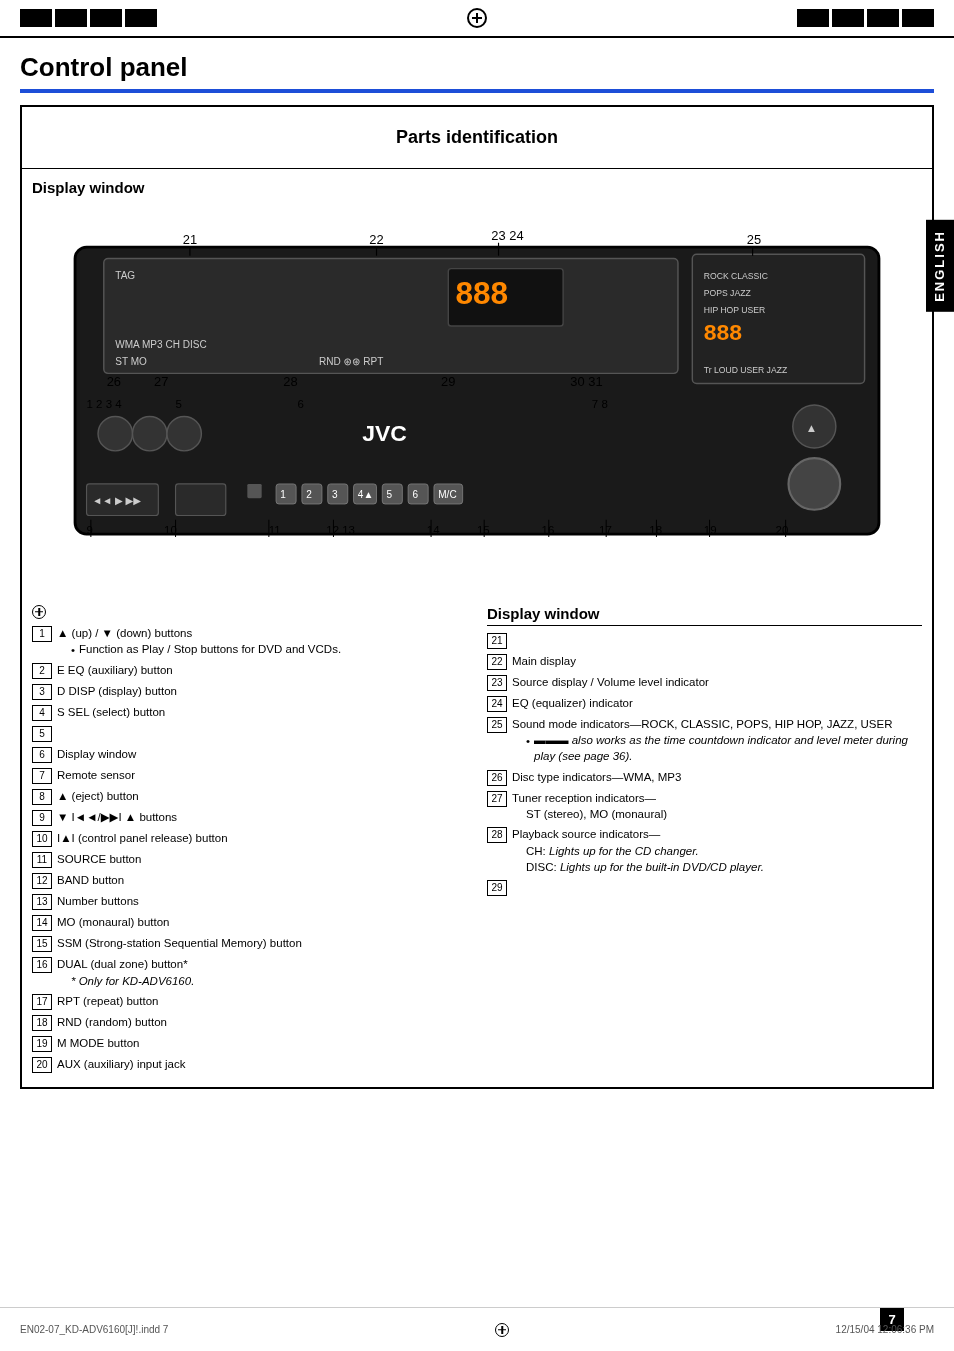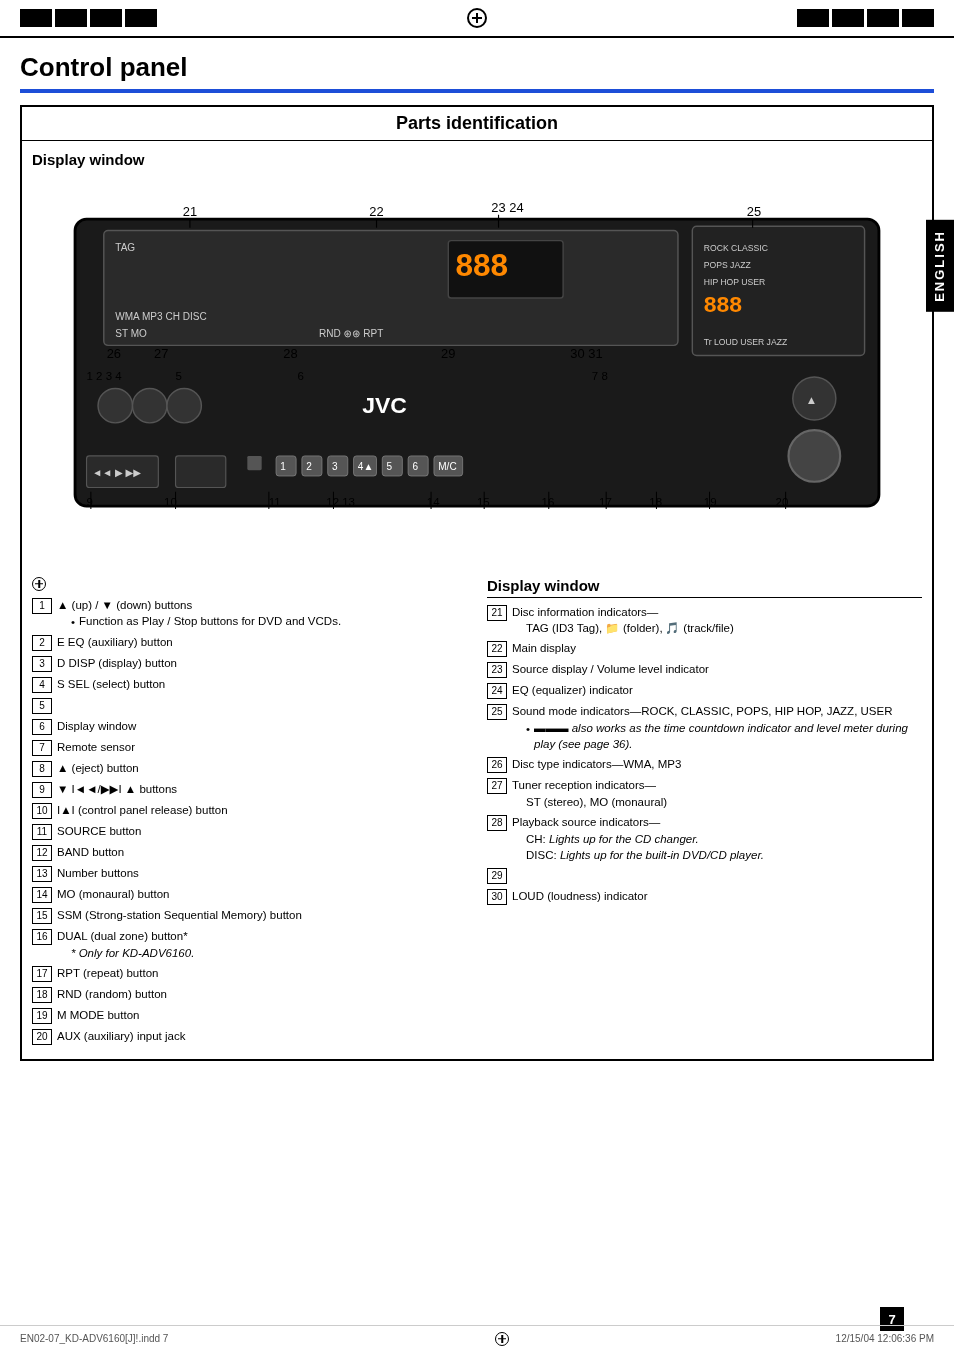--- a/index.html
+++ b/index.html
@@ -81,21 +81,21 @@
     
     .parts-id-box {
       border: 2px solid #000;
       margin-bottom: 16px;
       position: relative;
     }
     .parts-id-title {
       text-align: center;
       font-size: 18px;
       font-weight: bold;
-      padding: 6px;
+      padding: 20px;
       border-bottom: 1px solid #000;
     }
 
     
     .display-window-section {
       padding: 10px;
     }
     .display-window-title {
       font-size: 15px;
       font-weight: bold;
@@ -208,21 +208,21 @@
       font-weight: bold;
       font-size: 13px;
     }
 
     
     .bottom-bar {
       position: absolute;
       bottom: 0;
       left: 0;
       right: 0;
-      height: 26px;
+      height: 44px;
       display: flex;
       align-items: center;
       padding: 0 20px;
       border-top: 1px solid #ccc;
       font-size: 10px;
       color: #555;
       justify-content: space-between;
     }
 
     .crosshair-sm {
@@ -508,24 +508,20 @@
             <span class="desc-num">20</span>
             <span class="desc-text">AUX (auxiliary) input jack</span>
           </div>
         </div>
 
         <div class="desc-right">
           <div class="section-header-right">Display window</div>
 
           <div class="desc-item">
             <span class="desc-num">21</span>
-            <div>
-              <span class="desc-text">Disc information indicators—</span>
-              <div class="desc-sub"><span class="desc-text">TAG (ID3 Tag), 📁 (folder), 🎵 (track/file)</span></div>
-            </div>
           </div>
 
           <div class="desc-item">
             <span class="desc-num">22</span>
             <span class="desc-text">Main display</span>
           </div>
 
           <div class="desc-item">
             <span class="desc-num">23</span>
             <span class="desc-text">Source display / Volume level indicator</span>
@@ -570,24 +566,20 @@
                 <span class="desc-text">CH: <em>Lights up for the CD changer.</em></span><br>
                 <span class="desc-text">DISC: <em>Lights up for the built-in DVD/CD player.</em></span>
               </div>
             </div>
           </div>
 
           <div class="desc-item">
             <span class="desc-num">29</span>
           </div>
 
-          <div class="desc-item">
-            <span class="desc-num">30</span>
-            <span class="desc-text">LOUD (loudness) indicator</span>
-          </div>
 
 
         </div>
       </div>
     </div>
   </div>
 
   <div style="display:flex; justify-content:flex-end; margin-top:10px;">
     <div class="page-number">7</div>
   </div>

